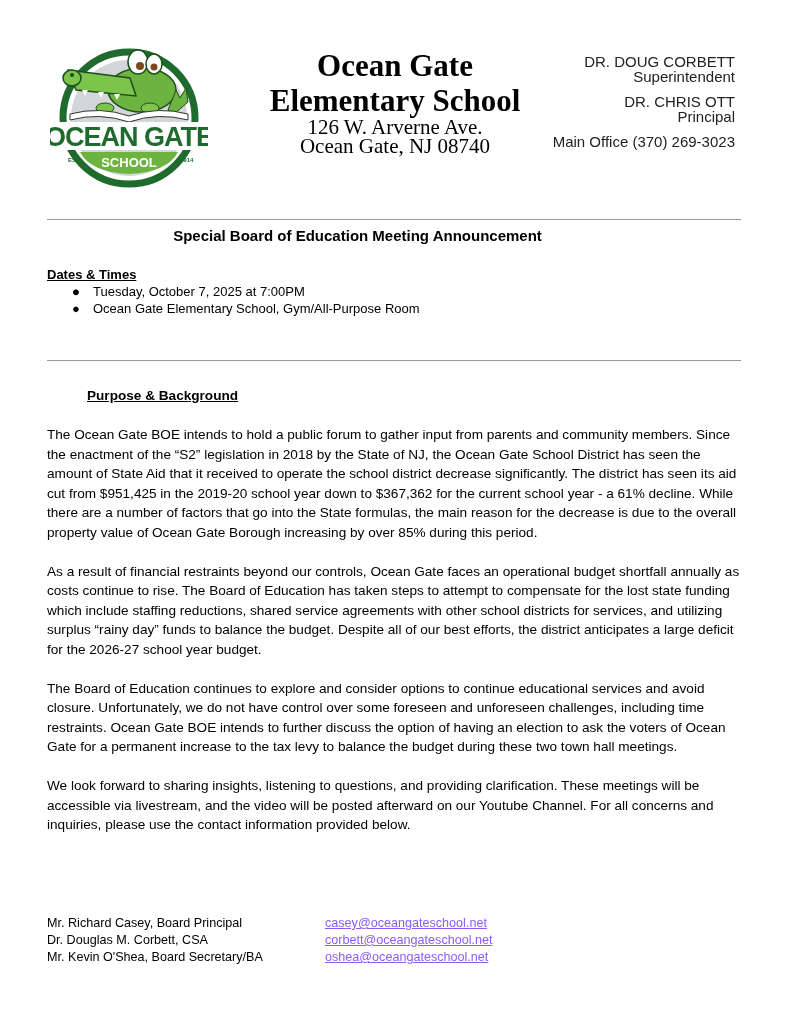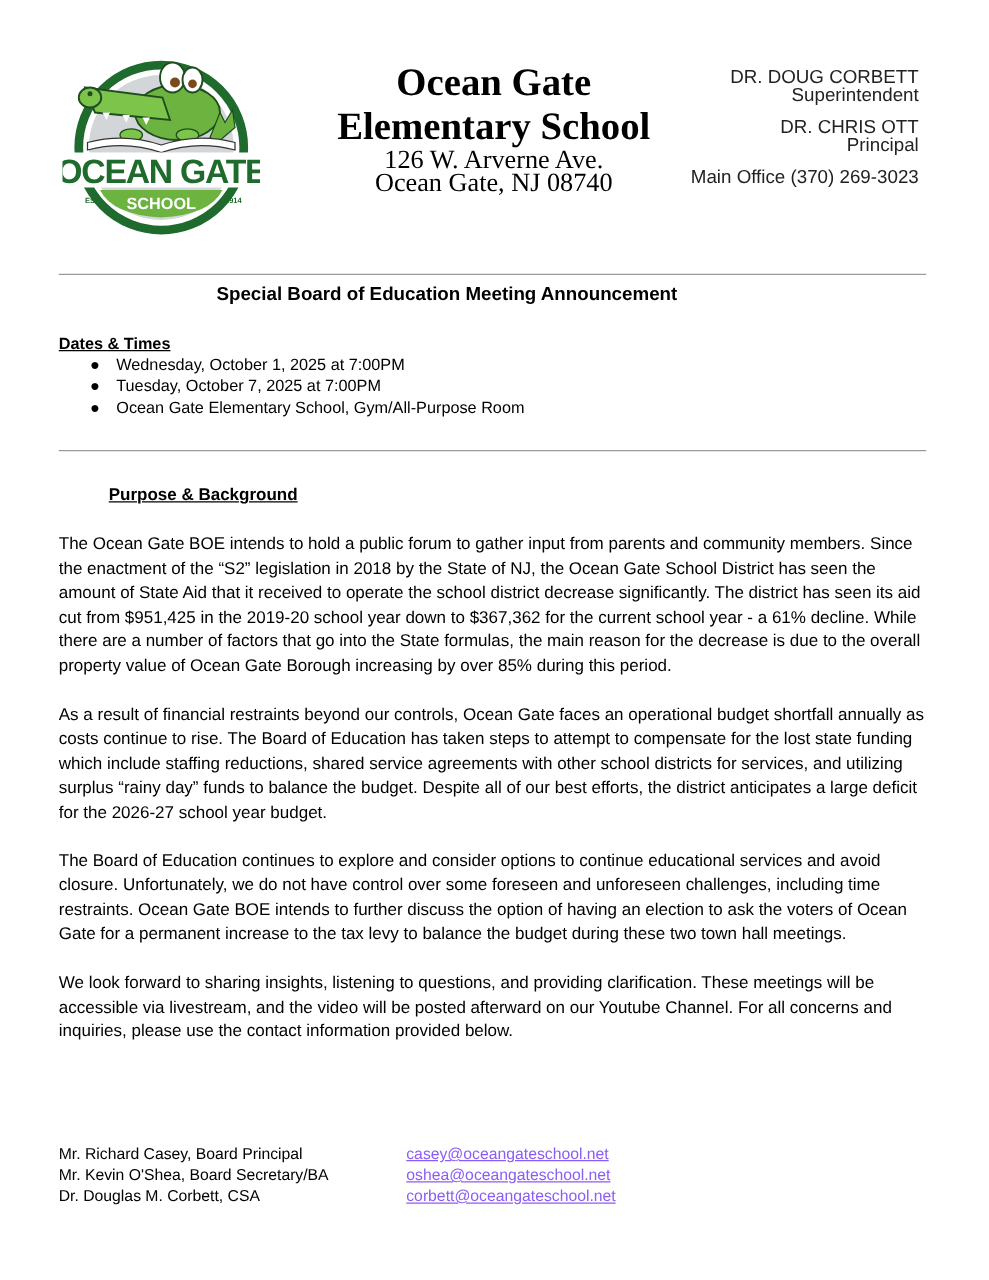--- a/index.html
+++ b/index.html
@@ -132,21 +132,20 @@
 
   <div class="hr top"></div>
 
   <div class="announce-title">Special Board of Education Meeting Announcement</div>
 
   <div class="info">
     <span class="sec-head">Dates &amp; Times</span>
     <ul>
       <li>
         <span class="dot">●</span>
-        <span>Wednesday, October 1, 2025 at 7:00PM</span>
       </li>
       <li>
         <span class="dot">●</span>
         <span>Tuesday, October 7, 2025 at 7:00PM</span>
       </li>
     </ul>
     <ul>
       <li>
         <span class="dot">●</span>
         <span>Ocean Gate Elementary School, Gym/All-Purpose Room</span>
@@ -163,22 +162,22 @@
     <p>The Board of Education continues to explore and consider options to continue educational services and avoid closure. Unfortunately, we do not have control over some foreseen and unforeseen challenges, including time restraints. Ocean Gate BOE intends to further discuss the option of having an election to ask the voters of Ocean Gate for a permanent increase to the tax levy to balance the budget during these two town hall meetings.</p>
     <p>We look forward to sharing insights, listening to questions, and providing clarification. These meetings will be accessible via livestream, and the video will be posted afterward on our Youtube Channel. For all concerns and inquiries, please use the contact information provided below.</p>
   </div>
 
   <div class="contacts">
     <div class="row">
       <span class="who">Mr. Richard Casey, Board Principal</span>
       <a>casey@oceangateschool.net</a>
     </div>
     <div class="row">
+      <span class="who">Dr. Douglas M. Corbett, CSA</span>
+      <a>corbett@oceangateschool.net</a>
+    </div>
+    <div class="row">
       <span class="who">Mr. Kevin O'Shea, Board Secretary/BA</span>
       <a>oshea@oceangateschool.net</a>
-    </div>
-    <div class="row">
-      <span class="who">Dr. Douglas M. Corbett, CSA</span>
-      <a>corbett@oceangateschool.net</a>
     </div>
   </div>
 
 </div>
 
 </body></html>

